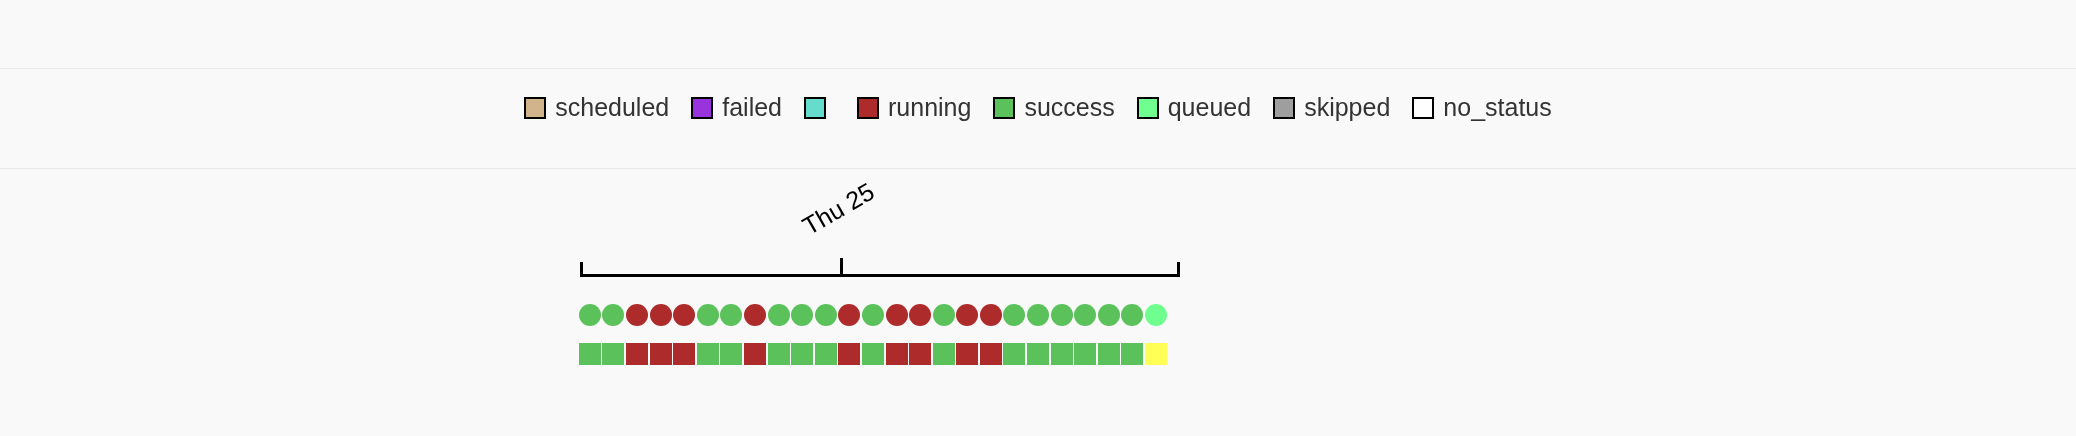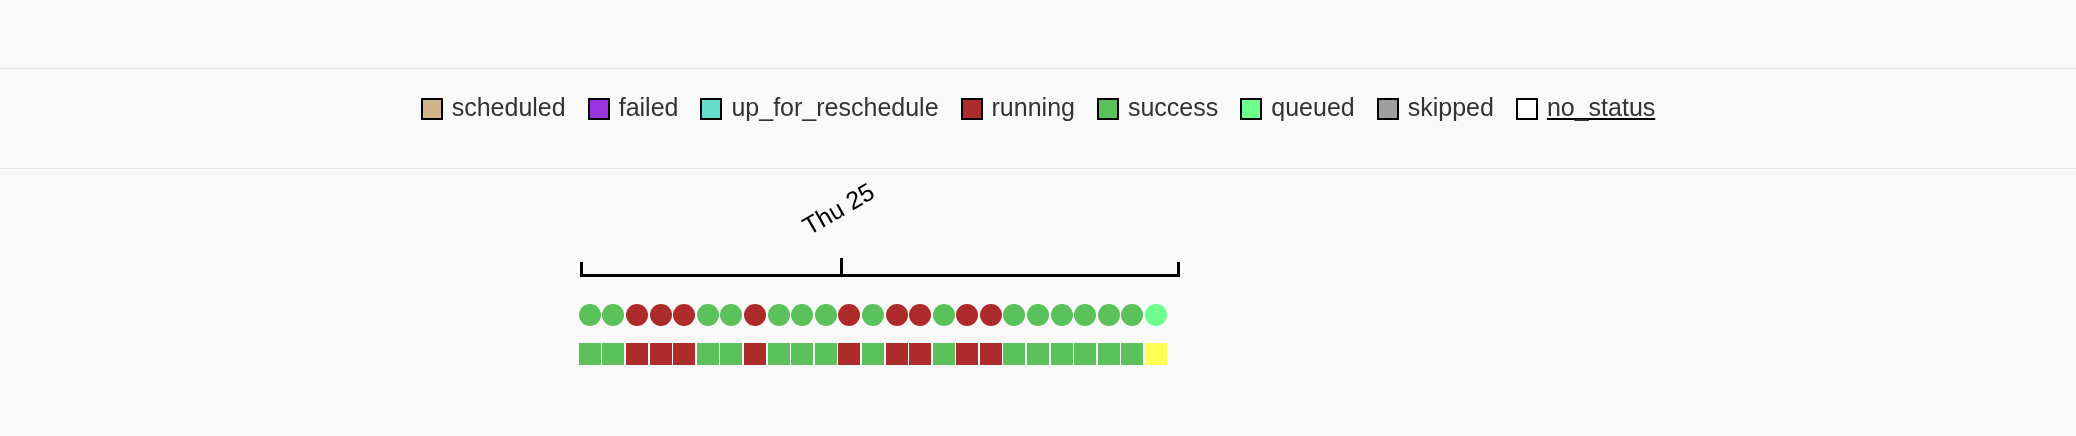--- a/index.html
+++ b/index.html
@@ -31,24 +31,24 @@
     top: 95px;
     left: 0;
     width: 2076px;
     display: flex;
     justify-content: center;
     align-items: center;
     gap: 0px;
   }
   .legend-item {
     display: flex;
-    align-items: flex-end;
+    align-items: center;
     margin-right: 22px;
   }
-  .legend-item:last-child { margin-right: 0; text-decoration: underline; }
+  .legend-item:last-child { margin-right: 0; }
   .legend-swatch {
     width: 18px;
     height: 18px;
     border: 2px solid #000000;
     box-sizing: content-box;
     margin-right: 9px;
     flex: none;
   }
   .legend-label {
     font-size: 25px;
@@ -146,21 +146,20 @@
     <div class="legend-item">
       <span class="legend-swatch" style="background: rgb(210, 180, 140);"></span>
       <span class="legend-label">scheduled</span>
     </div>
     <div class="legend-item">
       <span class="legend-swatch" style="background: rgb(153, 51, 221);"></span>
       <span class="legend-label">failed</span>
     </div>
     <div class="legend-item">
       <span class="legend-swatch" style="background: rgb(102, 221, 204);"></span>
-      <span class="legend-label">up_for_reschedule</span>
     </div>
     <div class="legend-item">
       <span class="legend-swatch" style="background: rgb(173, 43, 43);"></span>
       <span class="legend-label">running</span>
     </div>
     <div class="legend-item">
       <span class="legend-swatch" style="background: rgb(91, 194, 91);"></span>
       <span class="legend-label">success</span>
     </div>
     <div class="legend-item">

